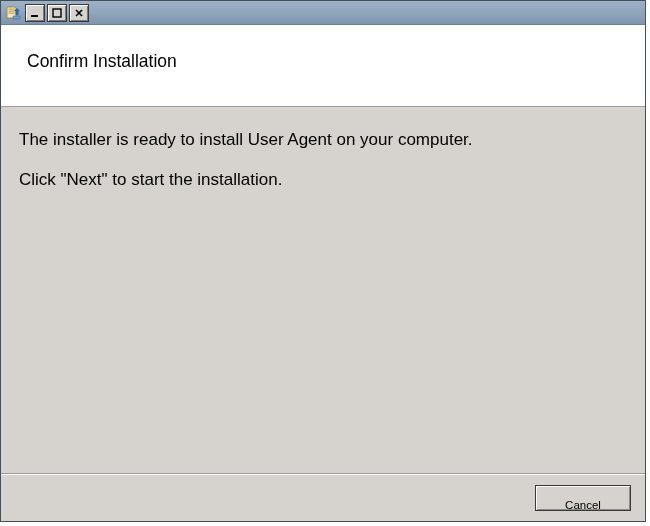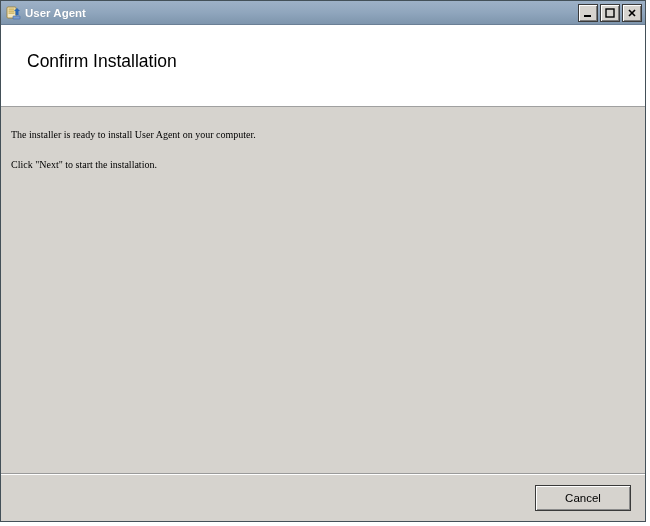--- a/index.html
+++ b/index.html
@@ -86,25 +86,24 @@
   }
   .logo {
     flex: 0 0 auto;
     padding-top: 4px;
   }
 
   
   .body {
     flex: 1 1 auto;
     background: #d6d3ce;
-    padding: 20px 10px;
-    font-size: 10px;
+    padding: 20px 18px;
+    font-size: 17px;
     color: #000;
     line-height: 1.55;
-    font-family: Liberation Serif, serif;
   }
   .body p { margin: 0 0 14px 0; }
 
   
   .footer {
     flex: 0 0 auto;
     border-top: 1px solid #fff;
     box-shadow: 0 -1px 0 #9a9a9a;
     padding: 10px 14px;
     display: flex;
@@ -117,42 +116,41 @@
     height: 26px;
     background: #d6d3ce;
     border: 1px solid #3a3a3a;
     box-shadow: inset 1px 1px 0 #ffffff, inset -1px -1px 0 #8a8a8a;
     font-family: Tahoma, Arial, sans-serif;
     font-size: 11.5px;
     color: #000;
     cursor: default;
     text-align: center;
     line-height: 22px;
-    padding: 1px;
+    padding: 8px;
   }
 </style>
 </head>
 <body>
 
 <div class="window">
 
   <div class="titlebar">
     <span class="app-icon">
       <svg width="16" height="16" viewBox="0 0 16 16">
         <rect x="2" y="2" width="9" height="11" rx="1" fill="#f2e7c3" stroke="#9a7c2a" stroke-width="0.8"></rect>
         <rect x="3.5" y="3.5" width="6" height="1.2" fill="#c7a94a"></rect>
         <rect x="3.5" y="5.5" width="6" height="1.2" fill="#c7a94a"></rect>
         <rect x="3.5" y="7.5" width="6" height="1.2" fill="#c7a94a"></rect>
 
         <path d="M9 6 L15 6 L12 3 Z" fill="#2a66b4"></path>
         <rect x="10.5" y="6" width="3" height="4" fill="#2a66b4"></rect>
         <rect x="8" y="11" width="7" height="3" rx="0.5" fill="#7a9ccf" stroke="#3f6aa6" stroke-width="0.6"></rect>
       </svg>
     </span>
-    <span class="title-text">User Agent</span>
     <div class="win-controls">
       <div class="win-btn">
         <svg width="10" height="10" viewBox="0 0 10 10">
             <rect x="1" y="7" width="7" height="2" fill="#000"></rect>
           </svg>
       </div>
       <div class="win-btn">
         <svg width="10" height="10" viewBox="0 0 10 10">
             <rect x="1" y="1" width="8" height="8" fill="none" stroke="#000" stroke-width="1.4"></rect>
           </svg>

